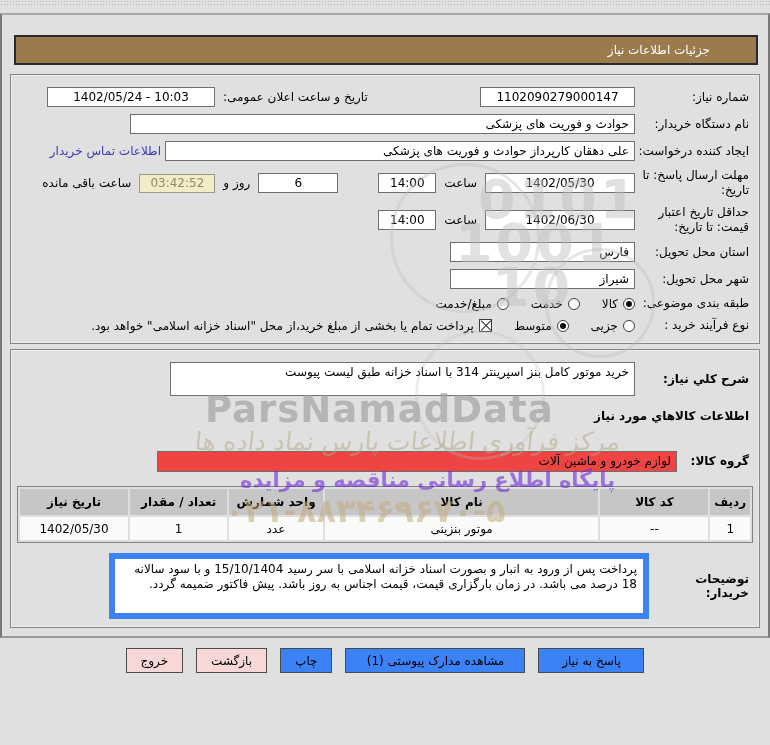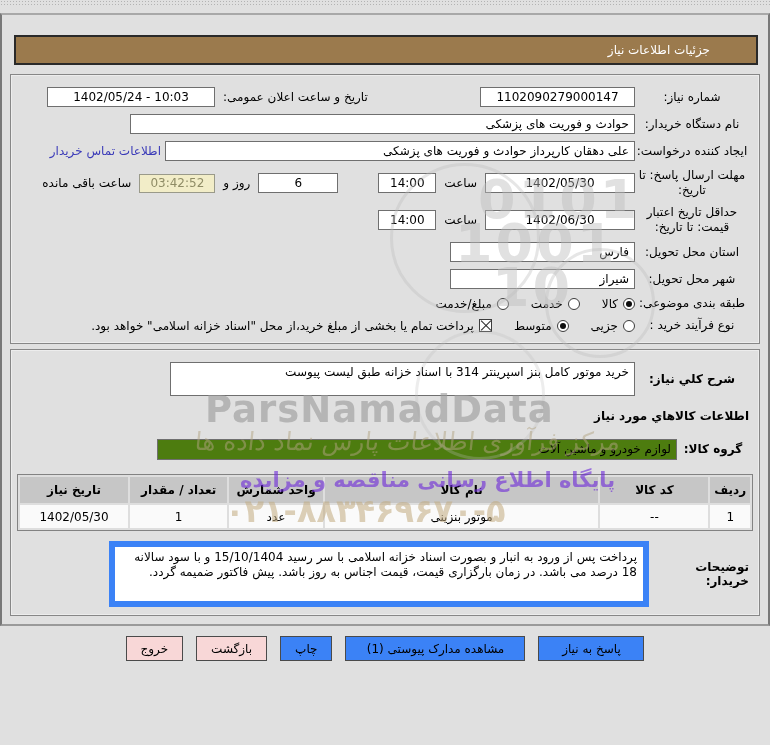--- a/index.html
+++ b/index.html
@@ -42,21 +42,21 @@
   .panel {
     margin:0 8px;
     border:1px solid #878787;
     box-shadow:inset 0 0 0 1px #ededed;
     padding:12px 6px 8px 6px;
     background:transparent;
   }
   .panel + .panel { margin-top:5px; }
   .row { display:flex; align-items:center; margin-bottom:7px; padding-right:4px; }
   .row:last-child { margin-bottom:2px; }
-  .lbl { width:114px; flex:none; line-height:15px;text-align:center; }
+  .lbl { width:114px; flex:none; line-height:15px; }
   .inline-lbl { flex:none; margin:0 8px; }
   .tb {
     background:#fff;
     border:1px solid #6f6f6f;
     height:20px;
     line-height:18px;
     padding:0 5px;
     overflow:hidden;
     white-space:nowrap;
   }
@@ -95,24 +95,24 @@
   .checkbox.checked::before { transform:rotate(45deg); }
   .checkbox.checked::after  { transform:rotate(-45deg); }
   .opt { display:flex; align-items:center; margin-left:22px; }
   .opt .olbl { margin-right:5px; }
   .bold { font-weight:bold; }
   .desc-box {
     width:465px; height:34px; background:#fff; border:1px solid #6f6f6f;
     padding:2px 5px; line-height:15px; overflow:hidden;
   }
   .group-box {
-    width:520px; height:21px; background:#4d7c0f; border:1px solid #6f6f6f;
+    width:520px; height:21px; background:#ef4444; border:1px solid #6f6f6f;
     padding:1px 5px; line-height:17px; overflow:hidden; white-space:nowrap;
   }
-  .section-title { margin:13px 4px 16px 0; font-weight:bold; }
+  .section-title { margin:13px 4px 28px 0; font-weight:bold; }
   table.goods {
     width:736px; margin:14px auto 0 auto;
     border-collapse:separate; border-spacing:2px;
     border:1px solid #828282; background:#dedede;
     table-layout:fixed;
   }
   table.goods th { background:#c6c6c6; font-weight:bold; height:26px; font-size:12px; padding:2px; }
   table.goods td { background:#fafafa; height:23px; text-align:center; padding:2px; }
   .notes-row { margin-top:10px; display:flex; align-items:center; padding-right:4px; }
   .notes-lbl { width:100px; flex:none; font-weight:bold; }

